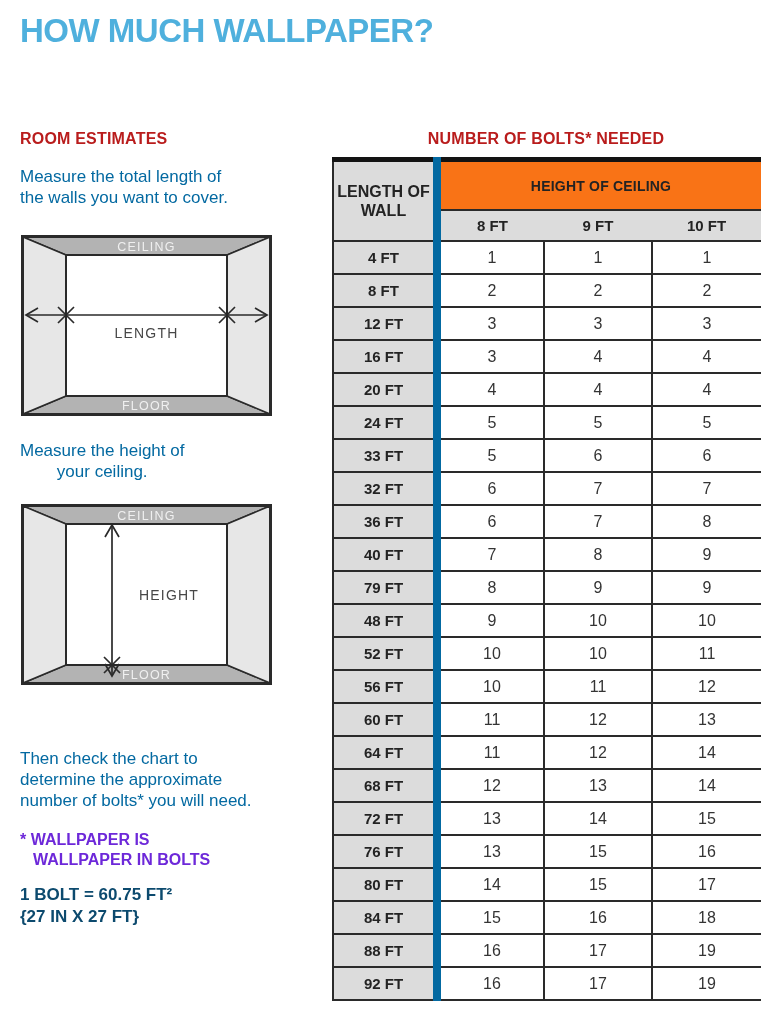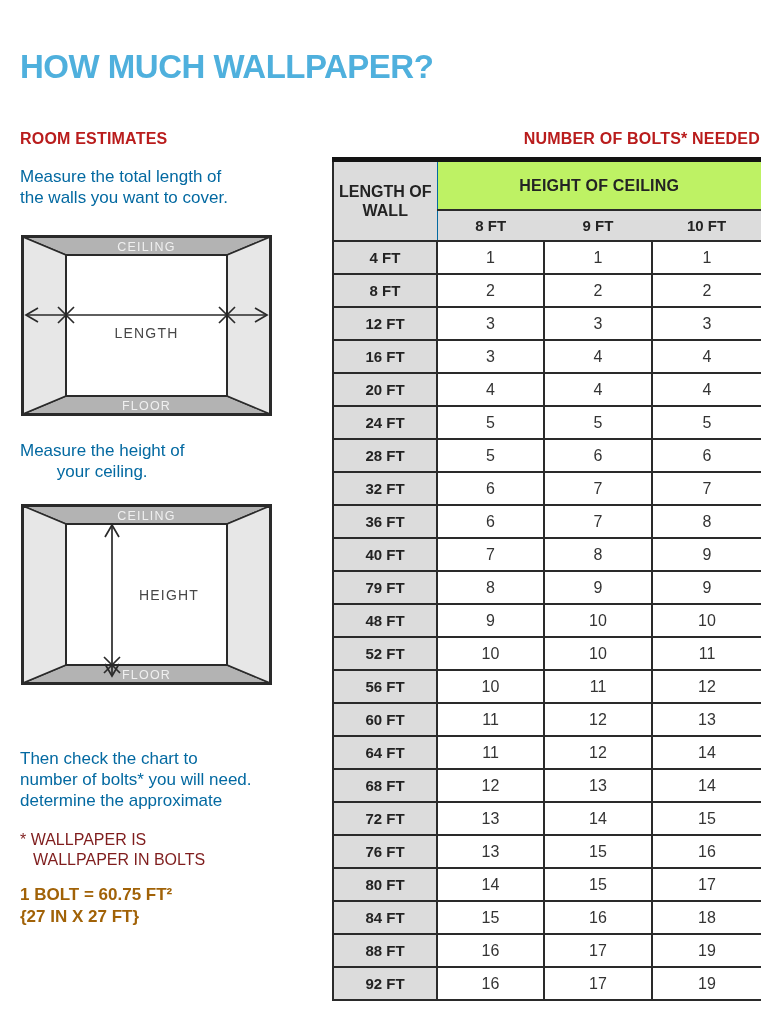--- a/index.html
+++ b/index.html
@@ -5,57 +5,57 @@
   html,body{margin:0;padding:0;background:#ffffff;}
   body{
     width:778px;height:1024px;position:relative;overflow:hidden;
     font-family:"Liberation Sans","DejaVu Sans",sans-serif;
     -webkit-font-smoothing:antialiased;
   }
   .abs{position:absolute;}
   
   .page-title{
     left:20px;top:12px;font-size:33px;font-weight:bold;color:#4fb0dd;
-    letter-spacing:-0.5px;white-space:nowrap;margin-top:36px;
+    letter-spacing:-0.5px;white-space:nowrap;
   }
   .section-heading{
     font-size:16px;font-weight:bold;color:#b91c1c;letter-spacing:0.2px;white-space:nowrap;
   }
   .room-heading{left:20px;top:130px;}
-  .table-heading{left:332px;top:130px;width:428px;text-align:right;}
+  .table-heading{left:332px;top:130px;width:428px;text-align:center;}
   
   .para{left:20px;font-size:17px;color:#0369a1;line-height:21px;}
   .step1{top:166px;}
   .step2{top:440px;text-align:center;}
   .step3{top:711px;margin-top:37px;}
-  .footnote{left:20px;top:830px;font-size:16px;font-weight:normal;color:#7f1d1d;line-height:19.5px;}
+  .footnote{left:20px;top:830px;font-size:16px;font-weight:bold;color:#6d28d9;line-height:19.5px;}
   .footnote .indent{margin-left:13px;}
-  .bolt-def{left:20px;top:884px;font-size:17px;font-weight:bold;color:#a16207;line-height:22px;}
+  .bolt-def{left:20px;top:884px;font-size:17px;font-weight:bold;color:#0c4a6e;line-height:22px;}
   
   .diagram{left:21px;}
   .diagram1{top:235px;}
   .diagram2{top:504px;}
   svg text{font-family:"Liberation Sans","DejaVu Sans",sans-serif;}
   .room-caption{font-size:12.5px;fill:#f0f0f0;letter-spacing:1.2px;}
   .dim-caption{font-size:14px;fill:#474747;letter-spacing:1.2px;}
   
   .bolt-table-wrap{left:332px;top:157px;}
   table.bolts{
     border-collapse:collapse;table-layout:fixed;width:428px;
     border-top:5px solid #131313;border-left:2px solid #2a2a2a;border-bottom:2px solid #2a2a2a;
   }
   table.bolts th,table.bolts td{padding:0;text-align:center;vertical-align:middle;}
   th.rowlabel,th.corner{
-    background:#dcdcdc;border-right:1px solid #0369a1;border-bottom:2px solid #2a2a2a;
+    background:#dcdcdc;border-right:8px solid #0369a1;border-bottom:2px solid #2a2a2a;
     font-size:15px;font-weight:bold;color:#232323;
   }
   th.corner{font-size:16px;line-height:19px;padding:0 10px;}
   th.group-header{
-    background:#bef264;border-bottom:2px solid #2a2a2a;height:47px;
-    font-size:16px;font-weight:bold;color:#232323;letter-spacing:0.2px;
+    background:#f97316;border-bottom:2px solid #2a2a2a;height:47px;
+    font-size:14px;font-weight:bold;color:#232323;letter-spacing:0.2px;
   }
   th.sub-header{
     background:#dcdcdc;border-bottom:2px solid #2a2a2a;height:29px;
     font-size:15px;font-weight:bold;color:#232323;
   }
   table.bolts tbody tr{height:33px;}
   table.bolts tbody td{
     border:2px solid #2a2a2a;border-right-width:2px;background:#ffffff;
     font-size:16px;color:#343434;
   }
@@ -116,22 +116,22 @@
       <path d="M83,153 L99,169 M83,169 L99,153"></path>
     </g>
     <text class="room-caption" x="125.5" y="15.5" text-anchor="middle">CEILING</text>
     <text class="room-caption" x="125.5" y="174.5" text-anchor="middle">FLOOR</text>
     <text class="dim-caption" x="148" y="96" text-anchor="middle">HEIGHT</text>
   </svg>
 </div>
 
 <div class="abs para step3">
   <div>Then check the chart to</div>
+  <div>determine the approximate</div>
   <div>number of bolts* you will need.</div>
-  <div>determine the approximate</div>
 </div>
 
 <div class="abs footnote">
   <div>* WALLPAPER IS</div>
   <div class="indent">WALLPAPER IN BOLTS</div>
 </div>
 
 <div class="abs bolt-def">
   <div>1 BOLT = 60.75 FT²</div>
   <div>{27 IN X 27 FT}</div>
@@ -187,21 +187,21 @@
           <td>4</td>
           <td>4</td>
         </tr>
         <tr>
           <th class="rowlabel">24 FT</th>
           <td>5</td>
           <td>5</td>
           <td>5</td>
         </tr>
         <tr>
-          <th class="rowlabel">28 FT</th>
+          <th class="rowlabel">33 FT</th>
           <td>5</td>
           <td>6</td>
           <td>6</td>
         </tr>
         <tr>
           <th class="rowlabel">32 FT</th>
           <td>6</td>
           <td>7</td>
           <td>7</td>
         </tr>

